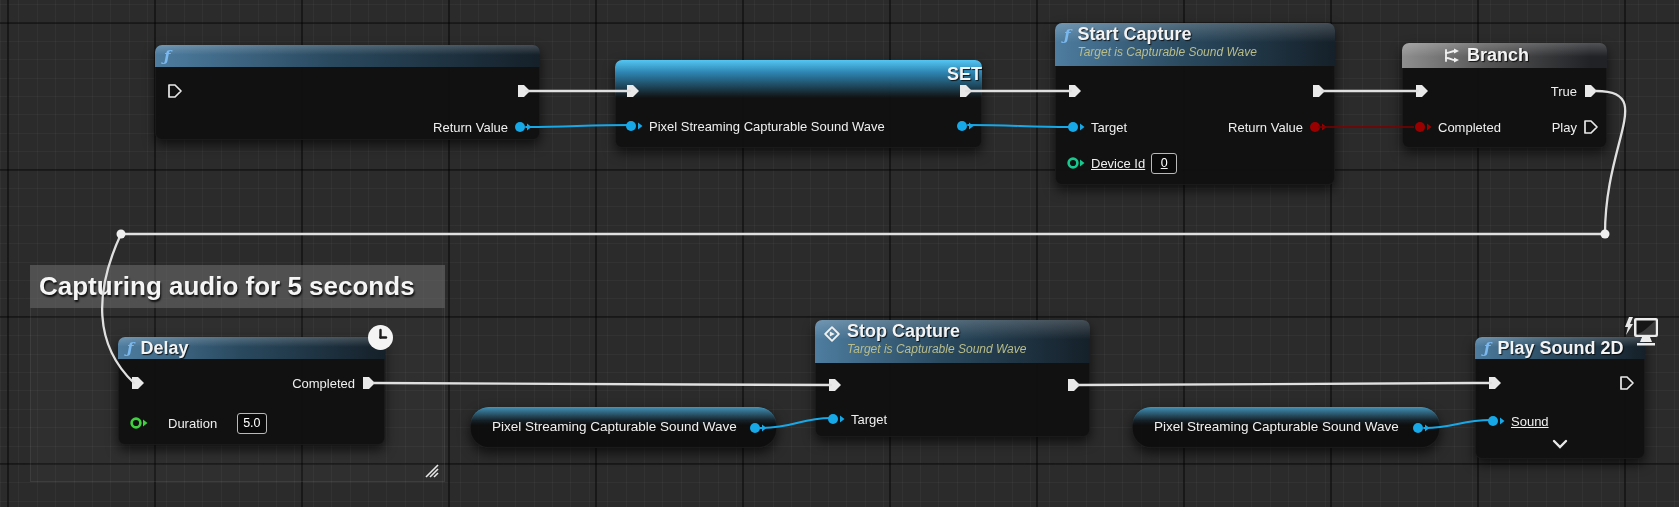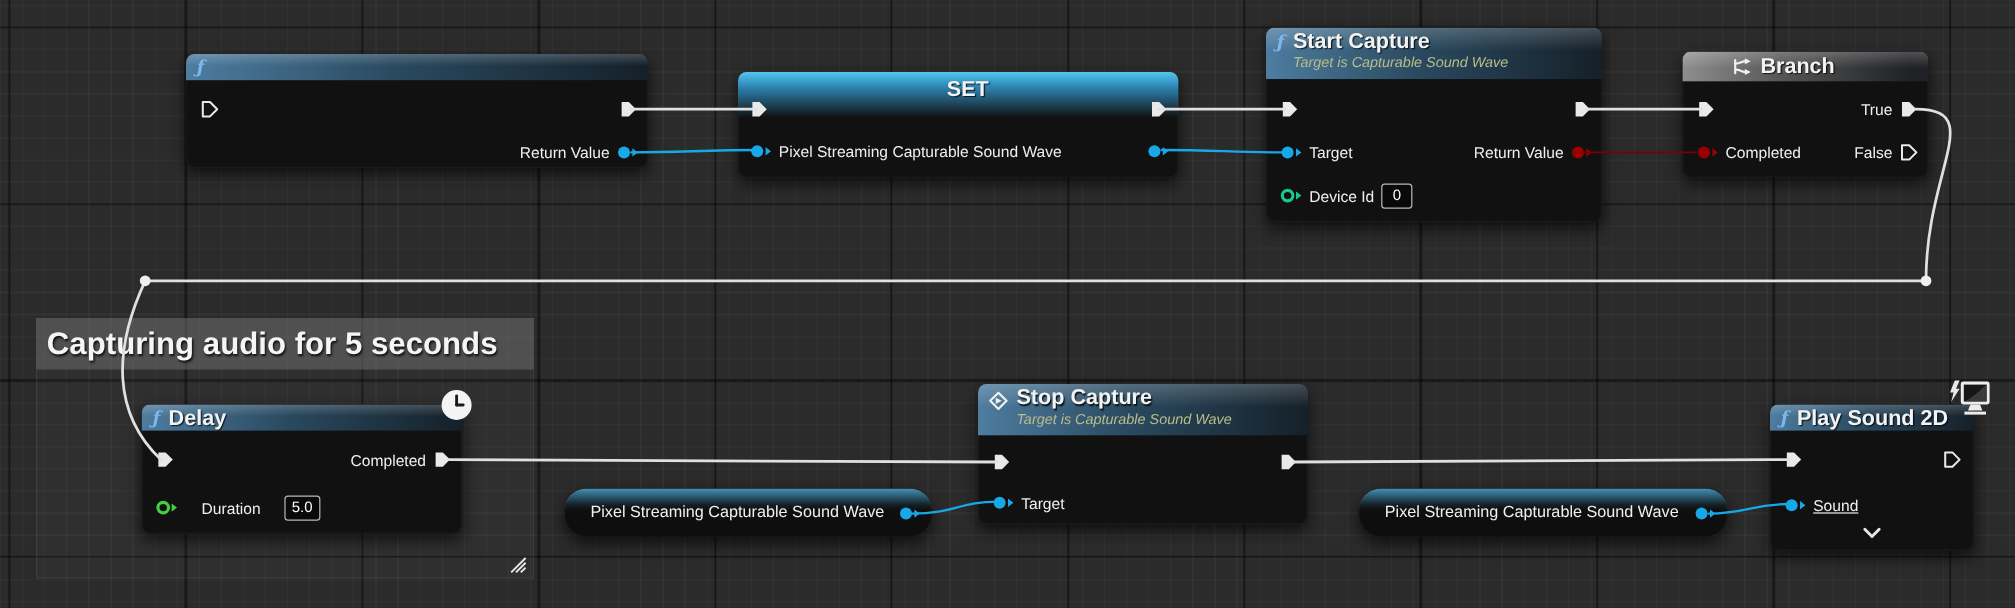--- a/index.html
+++ b/index.html
@@ -104,21 +104,21 @@
       <span>Return Value</span>
       <svg width="18" height="14" viewBox="0 0 18 14" fill="#17a8e8">
           <circle cx="6" cy="7" r="5"></circle>
           <path d="M13 3.5 L17.5 7 L13 10.5 Z"></path>
         </svg>
     </div>
   </div>
 
   <div class="node" style="left:615px;top:60px;width:367px;height:88px;">
     <div class="hdr set"></div>
-    <div class="row" style="left:16px;right:0;top:6px;justify-content:center;">
+    <div class="row" style="left:16px;right:0;top:6px;justify-content:flex-end;">
       <span class="ttl">SET</span>
     </div>
     <div class="row" style="left:10px;top:23px;">
       <svg class="pexec" width="16" height="16" viewBox="0 0 16 16">
           <path d="M2 2 H8 L14 8 L8 14 H2 Z"></path>
         </svg>
     </div>
     <div class="row" style="right:8px;top:23px;">
       <svg class="pexec" width="16" height="16" viewBox="0 0 16 16">
           <path d="M2 2 H8 L14 8 L8 14 H2 Z"></path>
@@ -164,21 +164,21 @@
         </svg>
       <span>Target</span>
     </div>
     <div class="row" style="right:8px;top:96px;">
       <span>Return Value</span>
       <svg width="18" height="14" viewBox="0 0 18 14" fill="#9b0000">
           <circle cx="6" cy="7" r="5"></circle>
           <path d="M13 3.5 L17.5 7 L13 10.5 Z"></path>
         </svg>
     </div>
-    <div class="row" style="left:12px;top:130px;height:20px;">
+    <div class="row" style="left:12px;top:130px;height:20px;text-decoration:underline;">
       <svg width="18" height="14" viewBox="0 0 18 14">
           <circle cx="6" cy="7" r="4.4" fill="none" stroke="#17c98f" stroke-width="2.6"></circle>
           <path d="M13 3.5 L17.5 7 L13 10.5 Z" fill="#17c98f"></path>
         </svg>
       <span>Device Id</span>
       <span class="valbox">0</span>
     </div>
   </div>
 
   <div class="node" style="left:1402px;top:43px;width:205px;height:105px;">
@@ -206,21 +206,21 @@
         </svg>
     </div>
     <div class="row" style="left:12px;top:76px;">
       <svg width="18" height="14" viewBox="0 0 18 14" fill="#9b0000">
           <circle cx="6" cy="7" r="5"></circle>
           <path d="M13 3.5 L17.5 7 L13 10.5 Z"></path>
         </svg>
       <span>Completed</span>
     </div>
     <div class="row" style="right:8px;top:76px;">
-      <span>False</span>
+      <span>Play</span>
       <svg class="pexec hollow" width="16" height="16" viewBox="0 0 16 16">
           <path d="M2 2 H8 L14 8 L8 14 H2 Z" stroke-linejoin="round"></path>
         </svg>
     </div>
   </div>
 
   <div class="node" style="left:118px;top:337px;width:267px;height:108px;">
     <svg class="badge" style="right:-9px;top:-13px;" width="27" height="27">
       <circle cx="13.5" cy="13.5" r="12.5" fill="#f4f4f4"></circle>
       <g stroke="#1b1b1b" stroke-width="2.4" stroke-linecap="round">

